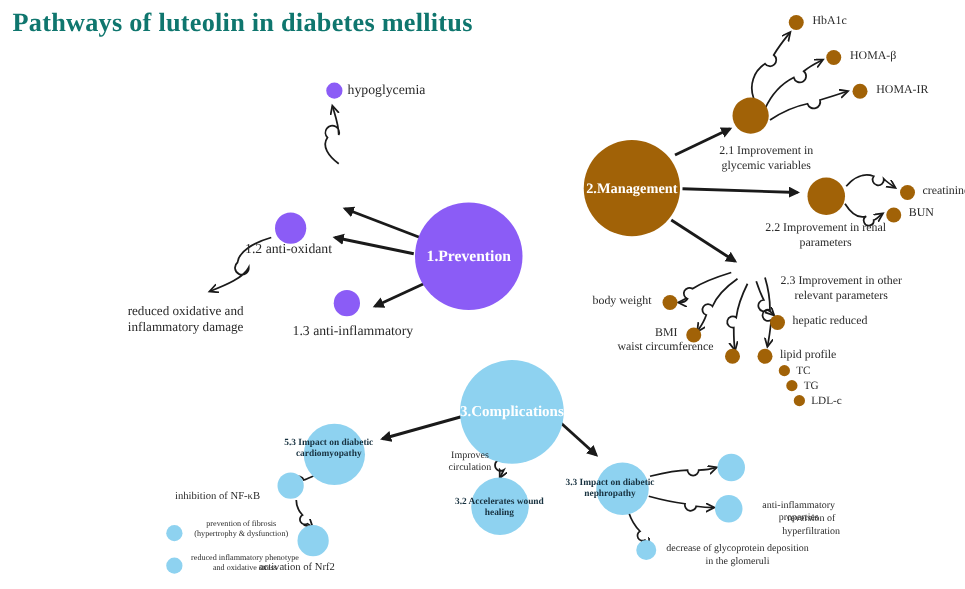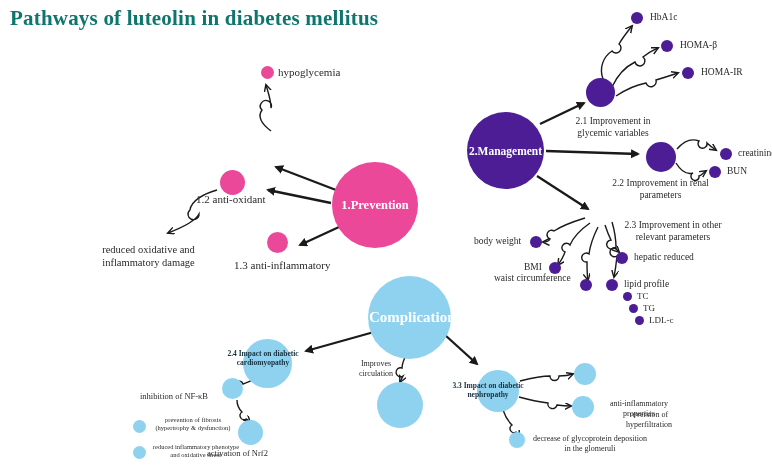--- a/index.html
+++ b/index.html
@@ -8,22 +8,22 @@
     position:relative; width:772px; height:471px; overflow:hidden;
     font-family:"Liberation Serif", serif; background:#ffffff; color:#222;
   }
   .layer { position:absolute; left:0; top:0; pointer-events:none; }
   .hub {
     position:absolute; border-radius:50%;
     display:flex; align-items:center; justify-content:center;
     color:#ffffff; font-weight:bold; white-space:nowrap;
   }
   .node { position:absolute; border-radius:50%; }
-  .pink { background:#ec4899; }
-  .gray { background:#4c1d95; }
+  .pink { background:#8b5cf6; }
+  .gray { background:#a16207; }
   .blue { background:#8ed2f0; }
   .lbl { position:absolute; color:#2a2a2a; line-height:1.25; }
   .ctr { text-align:center; }
   .bold { font-weight:bold; }
   .title {
     position:absolute; left:10px; top:6px;
     font-size:21px; font-weight:bold; color:#0f766e; letter-spacing:.2px;
   }
   .fs11 { font-size:11px; }
   .fs105 { font-size:10.5px; }
@@ -140,30 +140,31 @@
   <div class="node gray" style="left:606px;top:279px;width:12px;height:12px;"></div>
   <div class="lbl fs95" style="left:624px;top:279px;white-space:nowrap;">lipid profile</div>
 
   <div class="node gray" style="left:623px;top:292px;width:9px;height:9px;"></div>
   <div class="lbl fs9" style="left:637px;top:291px;">TC</div>
   <div class="node gray" style="left:629px;top:304px;width:9px;height:9px;"></div>
   <div class="lbl fs9" style="left:643px;top:303px;">TG</div>
   <div class="node gray" style="left:635px;top:316px;width:9px;height:9px;"></div>
   <div class="lbl fs9" style="left:649px;top:315px;">LDL-c</div>
 
-  <div class="hub blue" style="left:368px;top:276px;width:83px;height:83px;font-size:15px;">
+  <div class="hub blue" style="left:368px;top:288px;width:83px;height:83px;font-size:12px;">
     <span>3.Complications</span>
   </div>
 
   <div class="node blue" style="left:243px;top:339px;width:49px;height:49px;"></div>
-  <div class="lbl fs75 ctr bold dk" style="left:213px;top:349px;width:100px;">2.4 Impact on diabetic cardiomyopathy</div>
+  <div class="lbl fs75 ctr bold dk" style="left:213px;top:349px;width:100px;">5.3 Impact on diabetic cardiomyopathy</div>
 
   <div class="lbl fs8 ctr" style="left:350px;top:359px;width:52px;">Improves circulation</div>
 
   <div class="node blue" style="left:377px;top:382px;width:46px;height:46px;"></div>
+  <div class="lbl fs75 ctr bold dk" style="left:352px;top:396px;width:95px;">3.2 Accelerates wound healing</div>
 
   <div class="node blue" style="left:477px;top:370px;width:42px;height:42px;"></div>
   <div class="lbl fs75 ctr bold dk" style="left:444px;top:381px;width:88px;">3.3 Impact on diabetic nephropathy</div>
 
   <div class="lbl fs85" style="left:140px;top:391px;white-space:nowrap;">inhibition of NF-κB</div>
   <div class="node blue" style="left:222px;top:378px;width:21px;height:21px;"></div>
 
   <div class="node blue" style="left:133px;top:420px;width:13px;height:13px;"></div>
   <div class="lbl fs65 ctr" style="left:150px;top:416px;width:86px;">prevention of fibrosis (hypertrophy &amp; dysfunction)</div>
 

